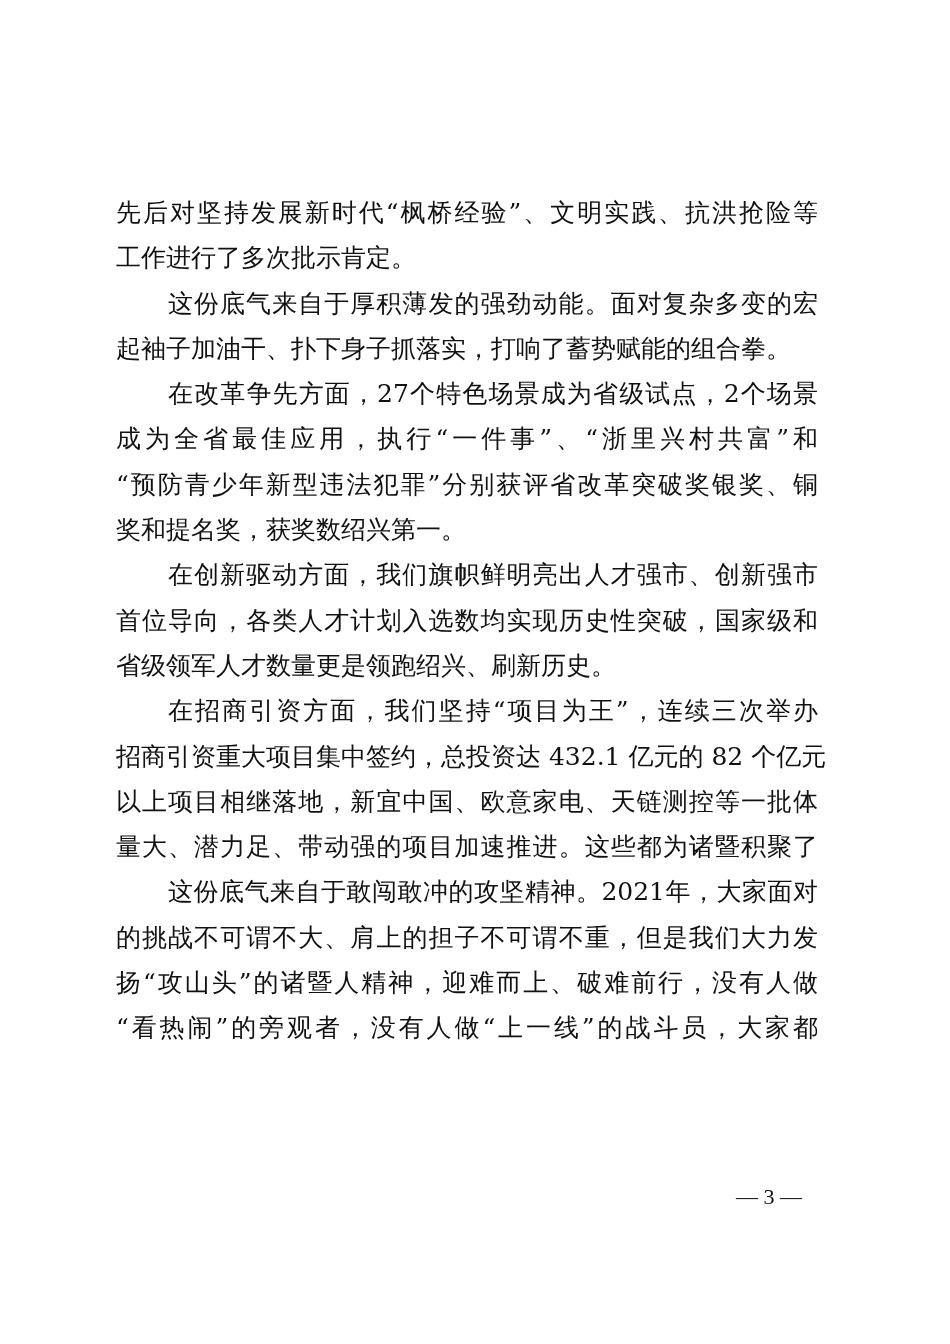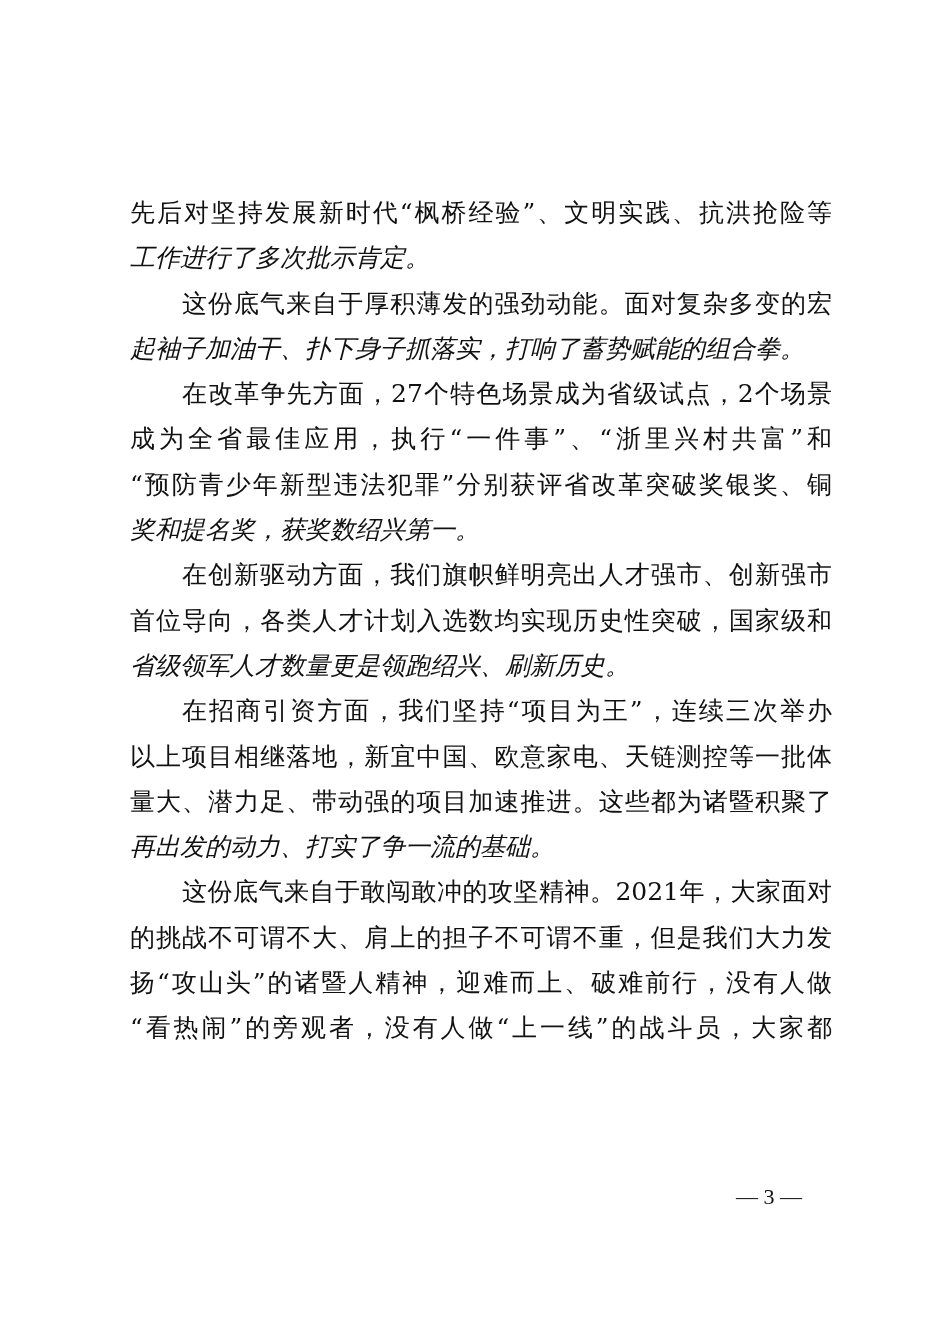--- a/index.html
+++ b/index.html
@@ -1,27 +1,27 @@
 <!DOCTYPE html>
 <html><head>
 <meta charset="utf-8">
 <style>
   html, body { margin: 0; padding: 0; background: #ffffff; }
   body { width: 950px; height: 1344px; position: relative; overflow: hidden; }
   .page { position: absolute; left: 0; top: 0; width: 950px; height: 1344px; background: #fff; }
-  .body-text { position: absolute; left: 130px; top: 190px; width: 702px; }
+  .body-text { position: absolute; left: 116px; top: 190px; width: 702px; }
   .line {
     height: 45.3px; line-height: 45.3px;
     font-family: "DejaVu Serif", "Liberation Serif", serif;
     font-size: 25px; color: #111;
     white-space: nowrap;
     text-align: justify; text-align-last: justify;
     letter-spacing: 0px;
   }
-  .line.last { text-align-last: left; font-style: italic; }
+  .line.last { text-align-last: left; }
   .line.indent { padding-left: 52px; }
   .page-number {
     position: absolute; left: 736px; top: 1184px;
     font-family: "Liberation Serif", "DejaVu Serif", serif;
     font-size: 22px; color: #111; white-space: nowrap;
   }
 </style>
 </head>
 <body>
 
@@ -32,22 +32,22 @@
     <div class="line indent">这份底气来自于厚积薄发的强劲动能。面对复杂多变的宏</div>
     <div class="line last">起袖子加油干、扑下身子抓落实，打响了蓄势赋能的组合拳。</div>
     <div class="line indent">在改革争先方面，27个特色场景成为省级试点，2个场景</div>
     <div class="line">成为全省最佳应用，执行“一件事”、“浙里兴村共富”和</div>
     <div class="line">“预防青少年新型违法犯罪”分别获评省改革突破奖银奖、铜</div>
     <div class="line last">奖和提名奖，获奖数绍兴第一。</div>
     <div class="line indent">在创新驱动方面，我们旗帜鲜明亮出人才强市、创新强市</div>
     <div class="line">首位导向，各类人才计划入选数均实现历史性突破，国家级和</div>
     <div class="line last">省级领军人才数量更是领跑绍兴、刷新历史。</div>
     <div class="line indent">在招商引资方面，我们坚持“项目为王”，连续三次举办</div>
+    <div class="line">招商引资重大项目集中签约，总投资达 432.1 亿元的 82 个亿元</div>
     <div class="line">以上项目相继落地，新宜中国、欧意家电、天链测控等一批体</div>
     <div class="line">量大、潜力足、带动强的项目加速推进。这些都为诸暨积聚了</div>
-    <div class="line last">再出发的动力、打实了争一流的基础。</div>
     <div class="line indent">这份底气来自于敢闯敢冲的攻坚精神。2021年，大家面对</div>
     <div class="line">的挑战不可谓不大、肩上的担子不可谓不重，但是我们大力发</div>
     <div class="line">扬“攻山头”的诸暨人精神，迎难而上、破难前行，没有人做</div>
     <div class="line">“看热闹”的旁观者，没有人做“上一线”的战斗员，大家都</div>
   </div>
   <div class="page-number">— 3 —</div>
 </div>
 
 </body></html>

